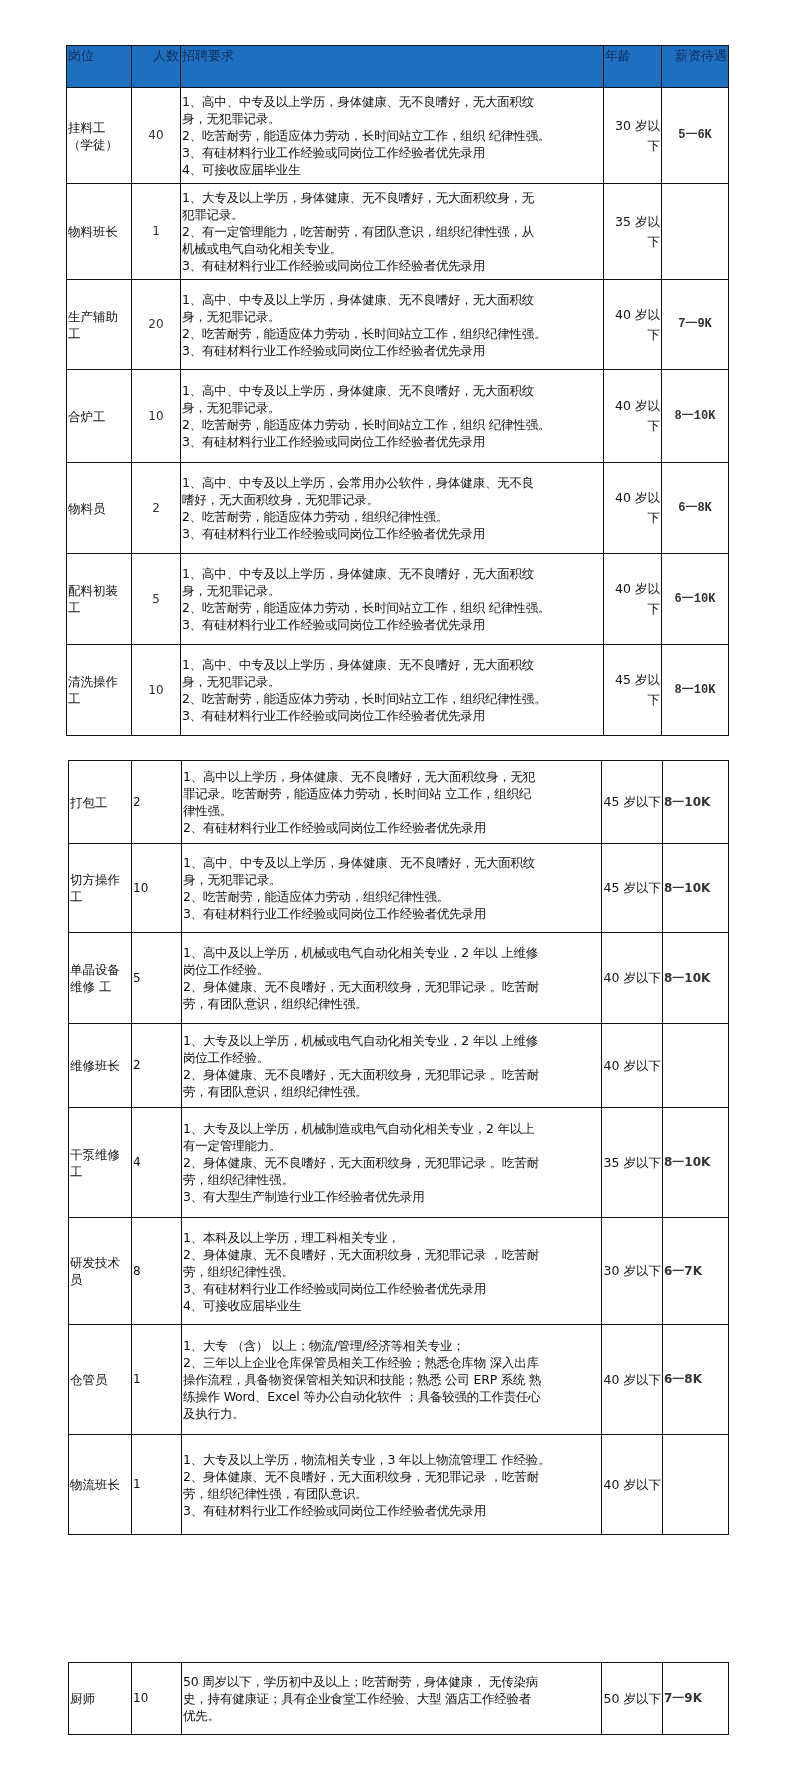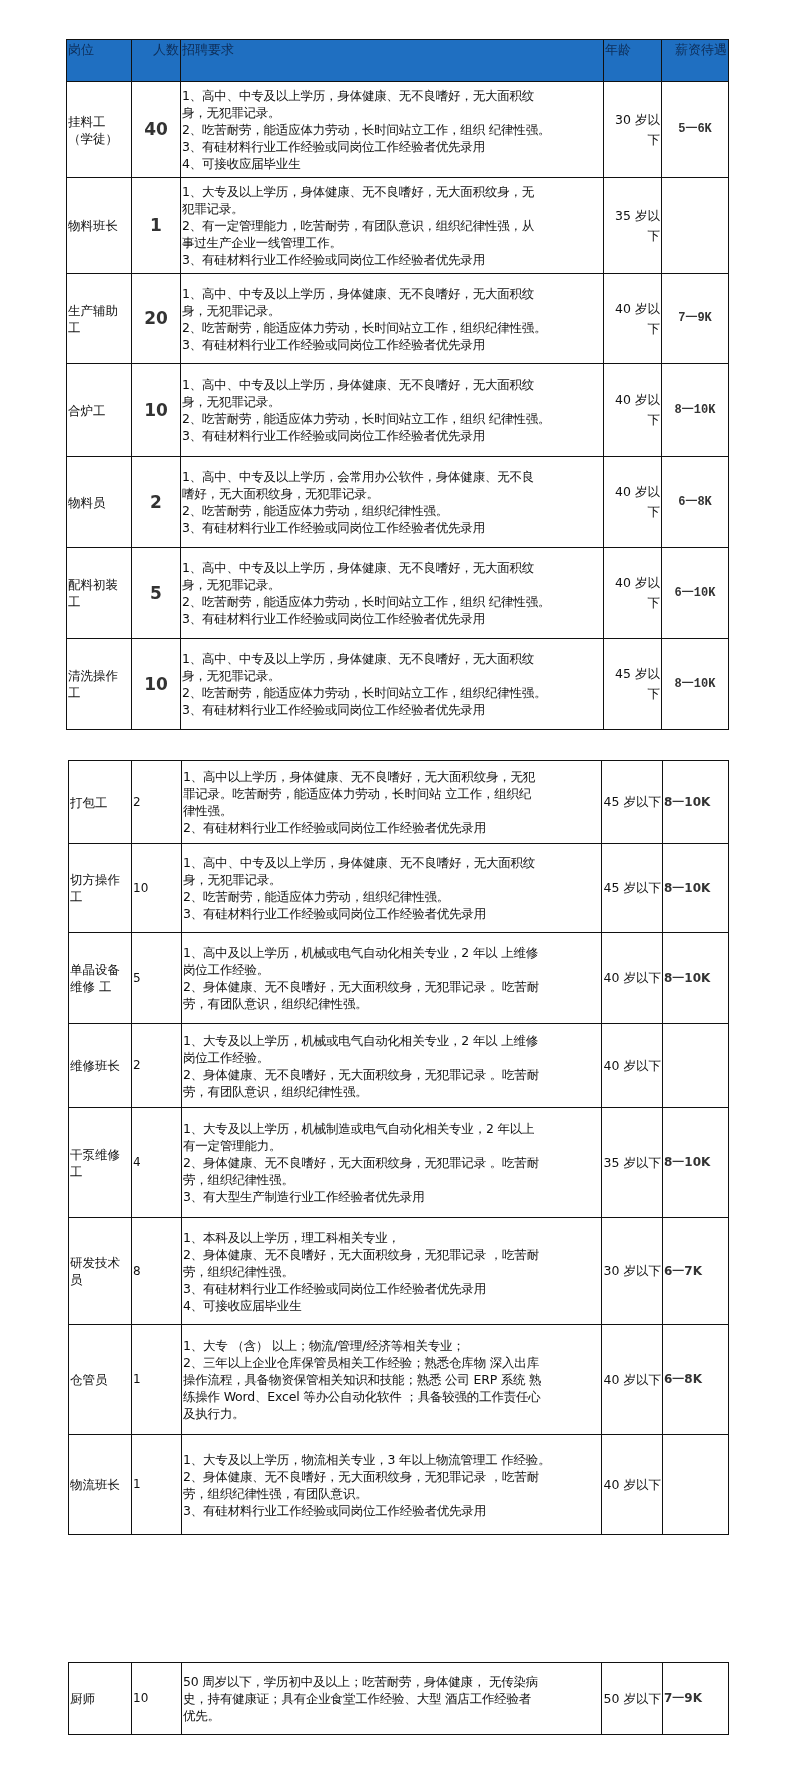--- a/index.html
+++ b/index.html
@@ -5,27 +5,27 @@
   html, body { margin: 0; padding: 0; background: #ffffff; }
   body { width: 793px; height: 1778px; position: relative; overflow: hidden;
          font-family: "DejaVu Sans", "Liberation Sans", sans-serif; color: #111; }
   table { position: absolute; border-collapse: collapse; table-layout: fixed; }
   td, th { border: 1px solid #111; padding: 0 1px; vertical-align: middle;
            font-size: 12.5px; line-height: 17px; font-weight: normal; overflow: hidden; }
   th { background: #1f6fc1; color: #0e2f5a; text-align: left; vertical-align: top;
        height: 40px; padding-top: 1px; font-size: 13px; }
   th.c-count, th.c-salary { text-align: right; }
   .pos { text-align: left; margin-left: 24px; }
-  .cnt-c { text-align: center; font-weight: bold; color: #333; font-size: 17px; }
+  .cnt-c { text-align: center; font-weight: normal; color: #333; font-size: 12px; }
   .cnt-l { text-align: left; font-size: 12px; }
   .req div { white-space: nowrap; letter-spacing: -0.2px; }
   .age { text-align: right; line-height: 20px; }
   .sal-c { text-align: center; font-weight: bold; color: #333; font-size: 12px; font-family: Liberation Mono, monospace; }
   .sal-l { text-align: left; font-size: 12px; font-weight: bold; color: #333; }
-  #t1 { left: 66px; top: 39px; width: 662px; }
+  #t1 { left: 66px; top: 45px; width: 662px; }
   #t2 { left: 68px; top: 760px; width: 660px; }
   #t3 { left: 68px; top: 1662px; width: 660px; }
 </style>
 </head>
 <body>
 
 <table id="t1">
   <colgroup>
       <col style="width:65px">
       <col style="width:49px">
@@ -56,21 +56,21 @@
         <td class="age">30 岁以下</td>
         <td class="sal-c">5一6K</td>
       </tr>
       <tr style="height: 96px;">
         <td class="pos">物料班长</td>
         <td class="cnt-c">1</td>
         <td class="req">
           <div>1、大专及以上学历，身体健康、无不良嗜好，无大面积纹身，无</div>
           <div>犯罪记录。</div>
           <div>2、有一定管理能力，吃苦耐劳，有团队意识，组织纪律性强，从</div>
-          <div>事过生产企业一线管理工作。</div>
+          <div>机械或电气自动化相关专业。</div>
           <div>3、有硅材料行业工作经验或同岗位工作经验者优先录用</div>
         </td>
         <td class="age">35 岁以下</td>
         <td class="sal-c"></td>
       </tr>
       <tr style="height: 90px;">
         <td class="pos">生产辅助工</td>
         <td class="cnt-c">20</td>
         <td class="req">
           <div>1、高中、中专及以上学历，身体健康、无不良嗜好，无大面积纹</div>

